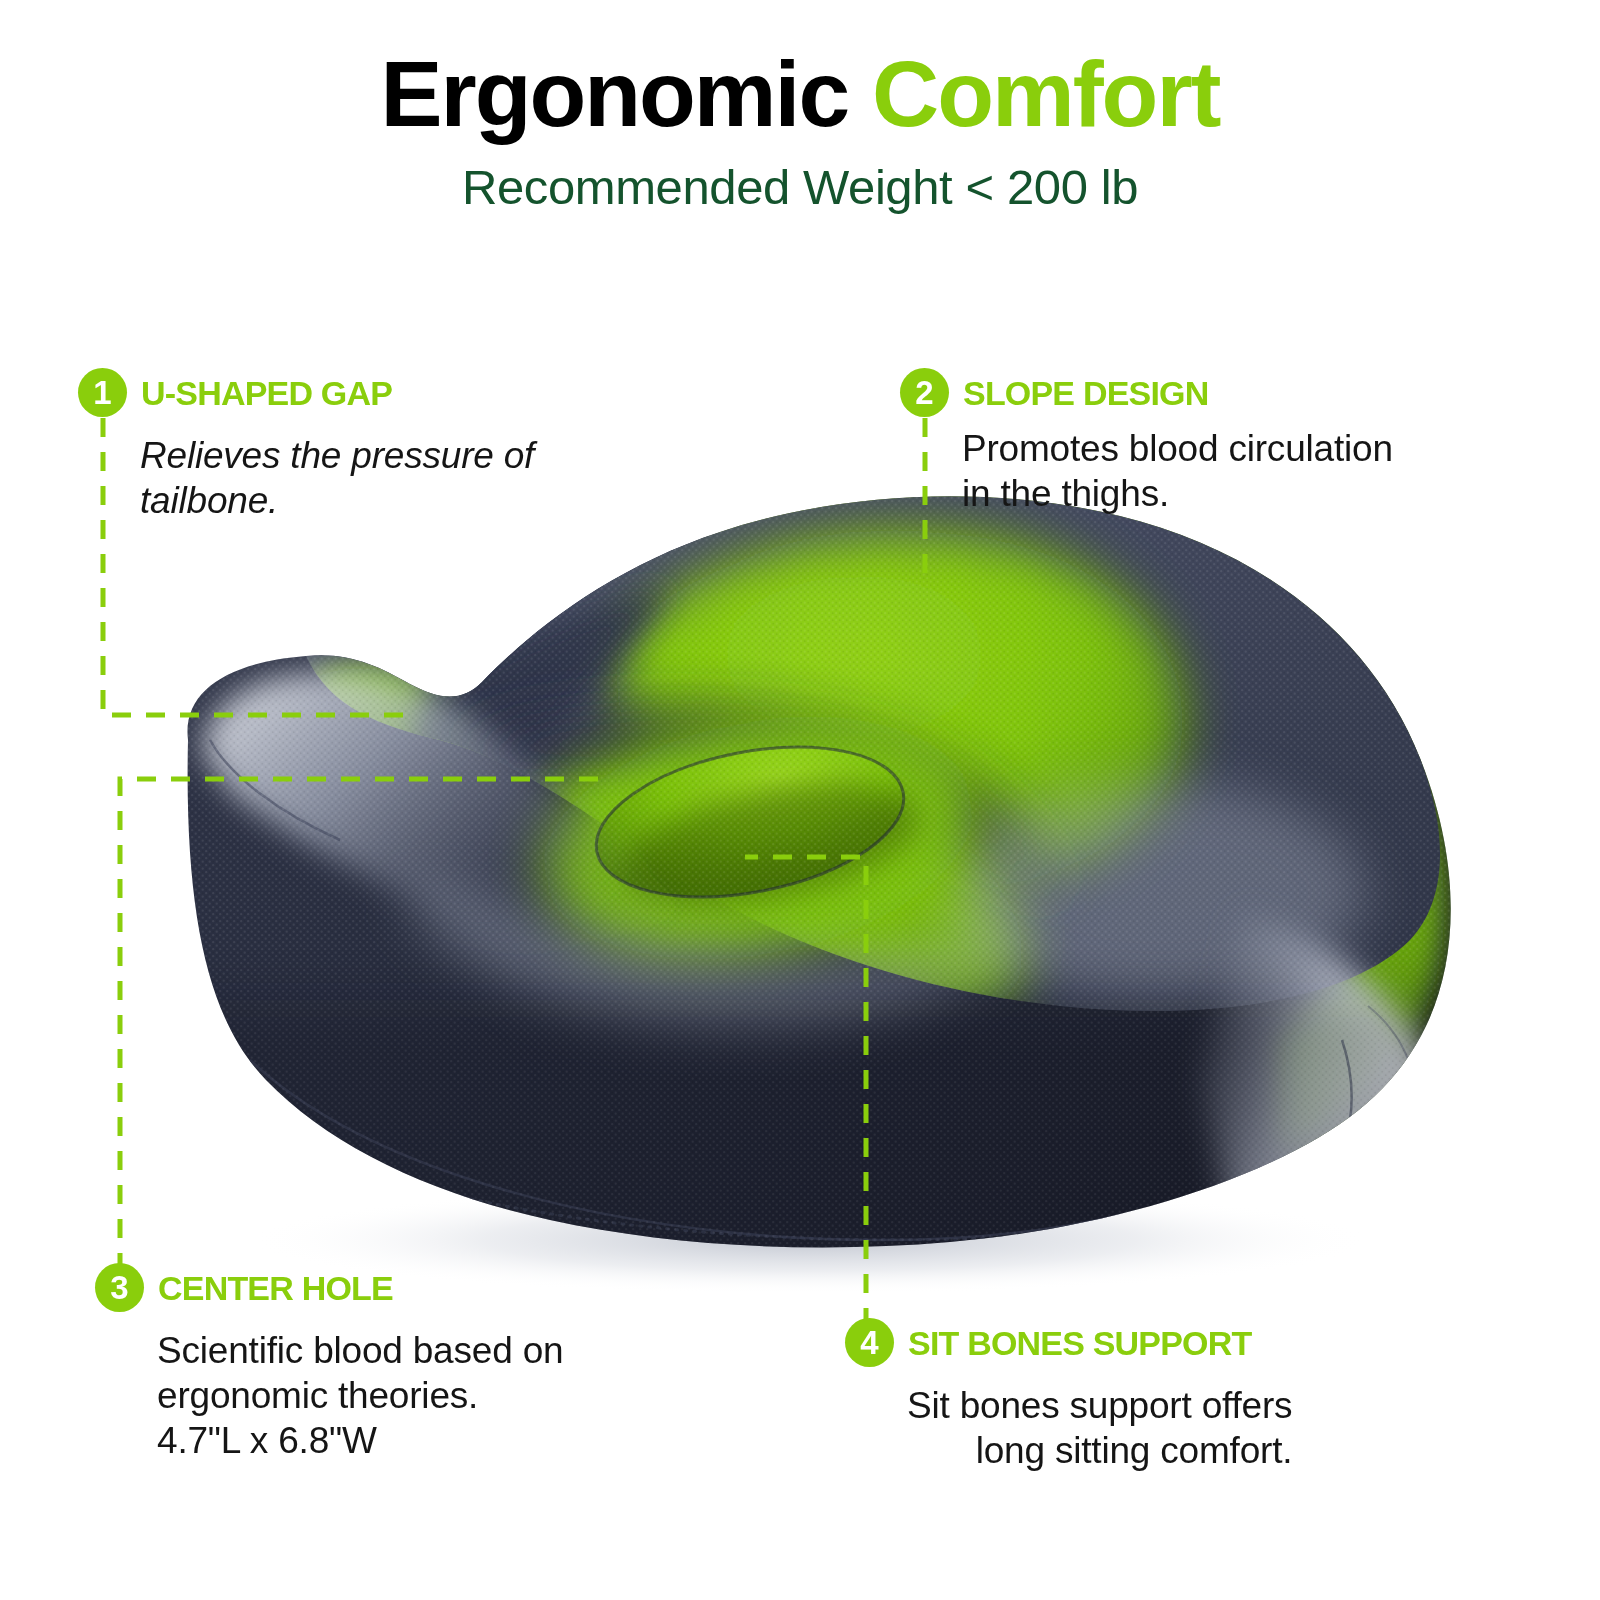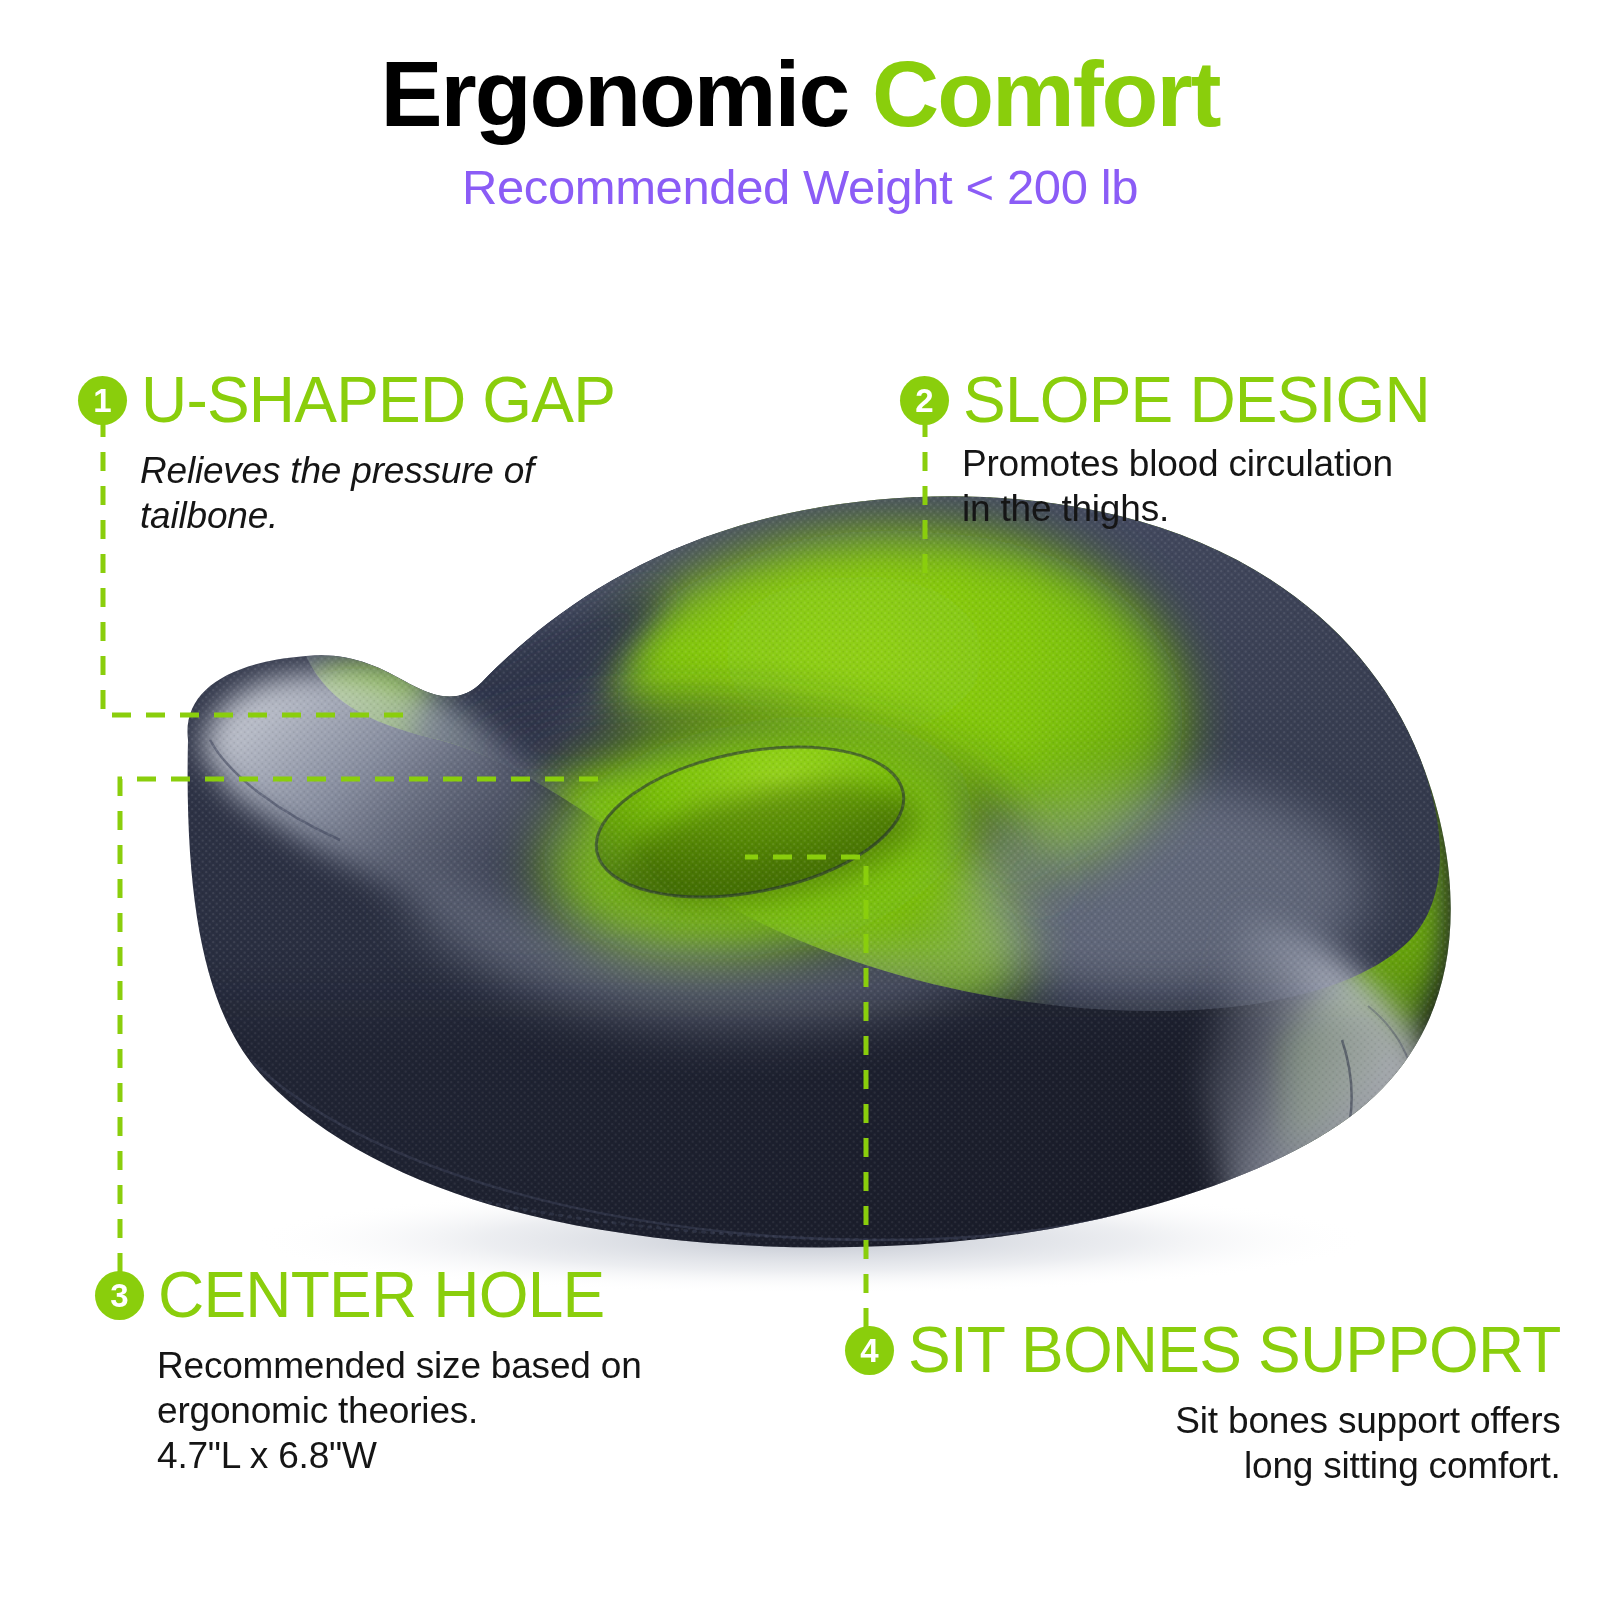--- a/index.html
+++ b/index.html
@@ -31,21 +31,21 @@
     line-height: 1.0;
     color: #000000;
     white-space: nowrap;
   }
   #title .accent { color: #8ACE0C; }
   #subtitle {
     margin-top: 18px;
     font-size: 49px;
     font-weight: 400;
     letter-spacing: -0.4px;
-    color: #8b5cf6;
+    color: #14532d;
     white-space: nowrap;
   }
 
   
   #product-stage {
     position: absolute;
     left: 110px;
     top: 440px;
     width: 1400px;
     height: 880px;
@@ -67,22 +67,22 @@
     color: #ffffff;
     font-size: 33px;
     font-weight: 600;
     display: flex;
     align-items: center;
     justify-content: center;
     line-height: 1;
     flex: 0 0 auto;
   }
   .callout-title {
-    font-size: 64px;
-    font-weight: 400;
+    font-size: 34px;
+    font-weight: 700;
     color: #8ACE0C;
     letter-spacing: -0.8px;
     line-height: 1;
   }
   .callout-body {
     font-size: 37px;
     font-weight: 400;
     color: #151515;
     line-height: 1.22;
     letter-spacing: -0.2px;
@@ -360,21 +360,21 @@
     <div>in the thighs.</div>
   </div>
 </div>
 
 <div class="callout" id="callout-3">
   <div class="callout-head">
     <span class="badge">3</span>
     <span class="callout-title">CENTER HOLE</span>
   </div>
   <div class="callout-body">
-    <div>Recommended size based on</div>
+    <div>Scientific blood based on</div>
     <div>ergonomic theories.</div>
     <div>4.7"L x 6.8"W</div>
   </div>
 </div>
 
 <div class="callout" id="callout-4">
   <div class="callout-head">
     <span class="badge">4</span>
     <span class="callout-title">SIT BONES SUPPORT</span>
   </div>

